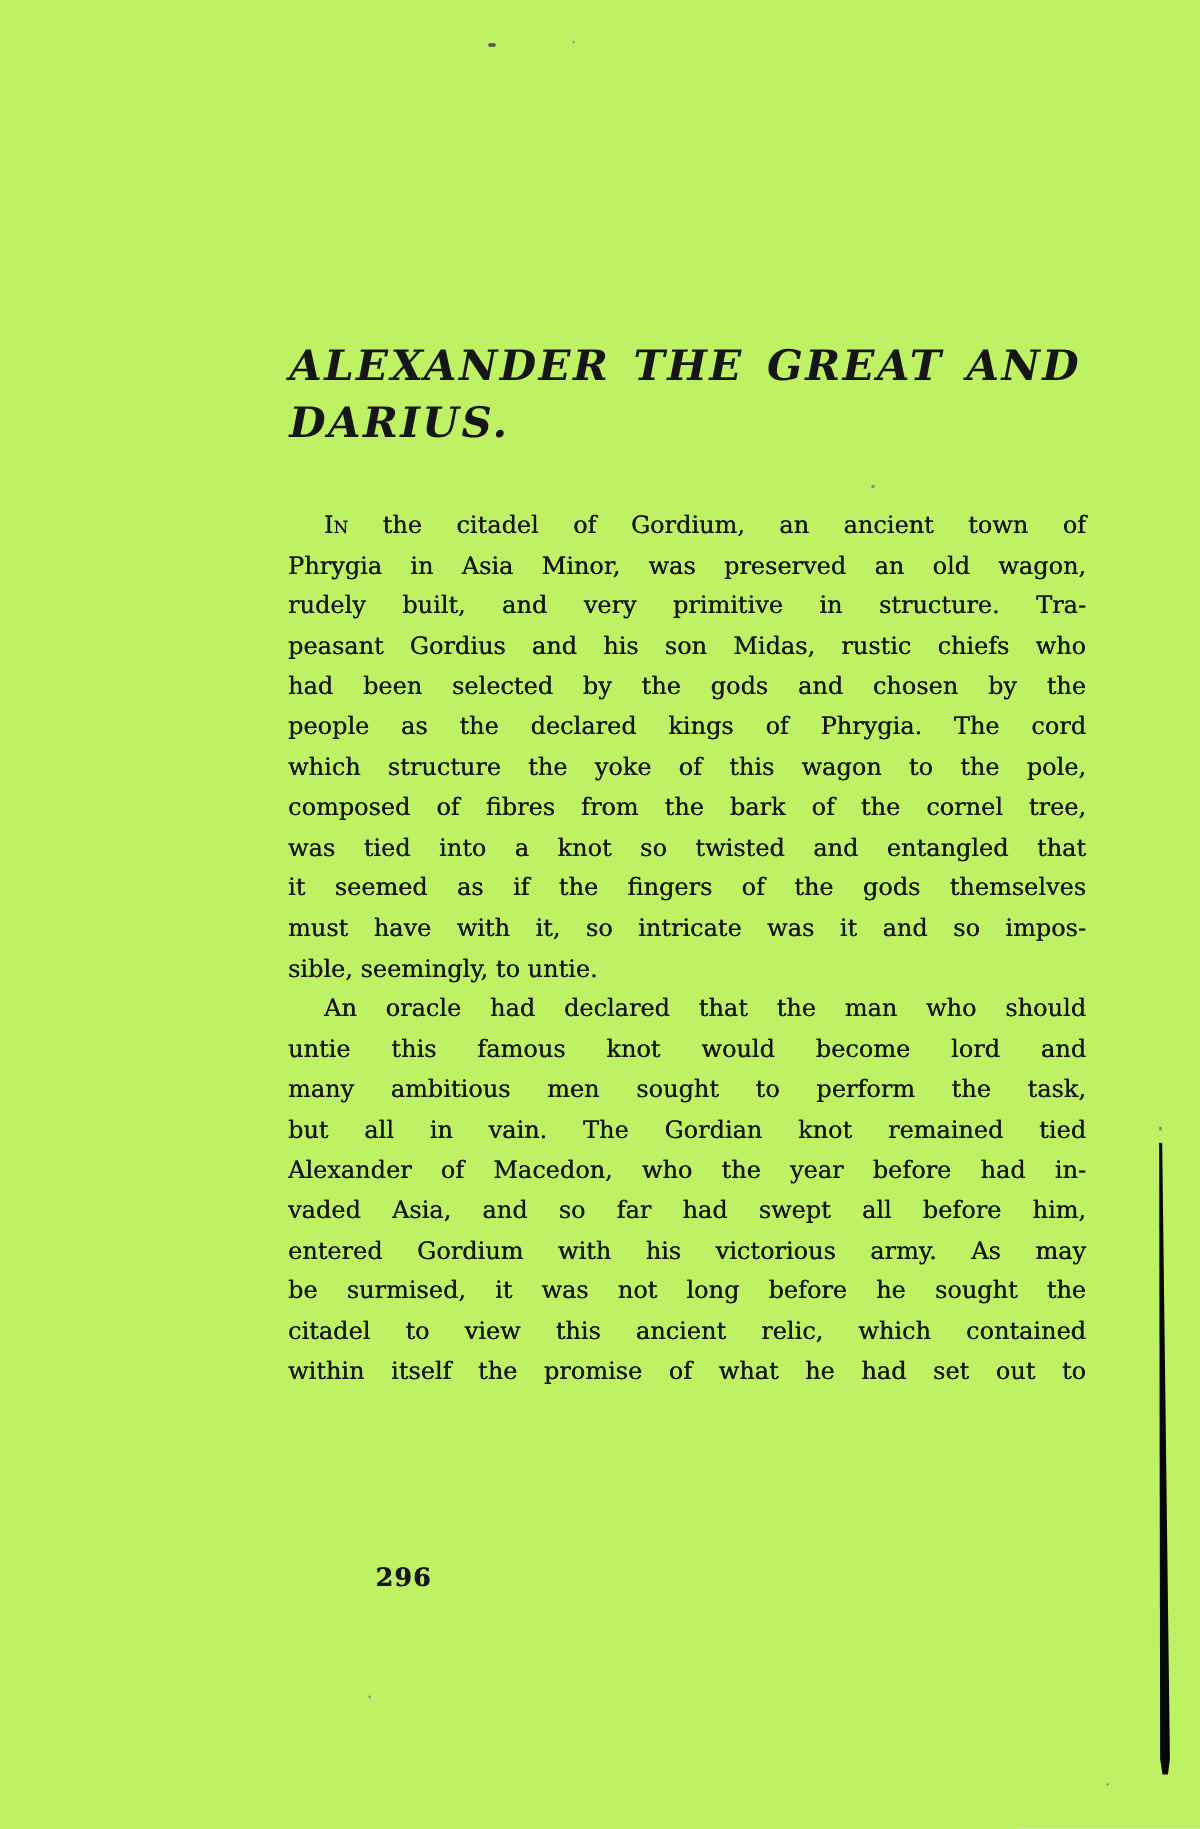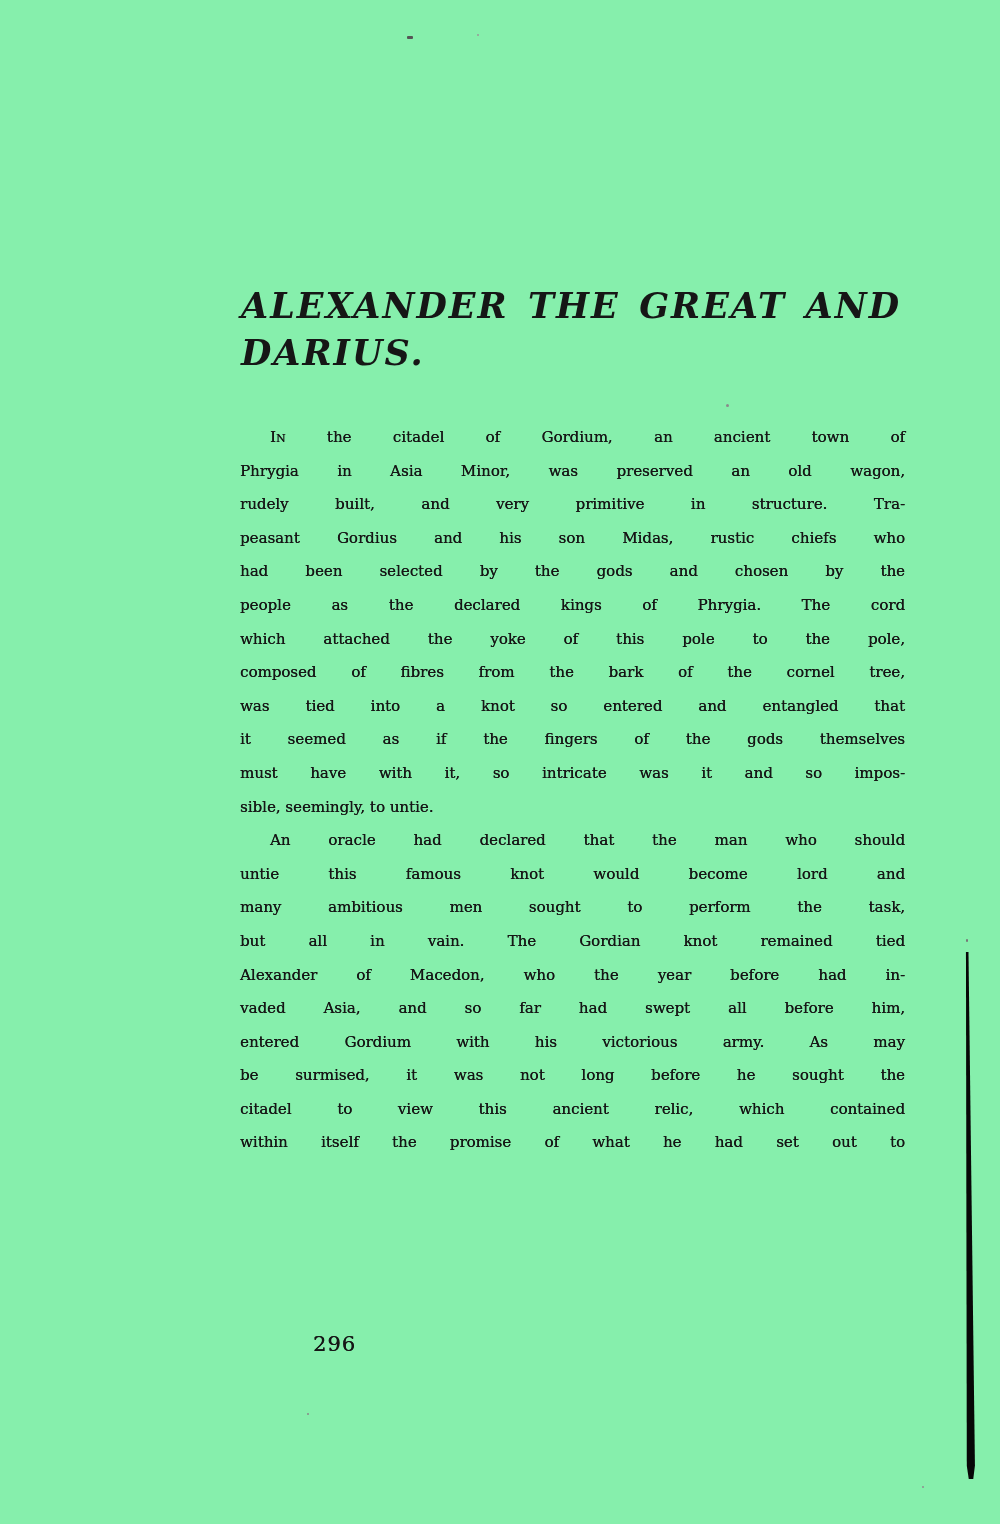--- a/index.html
+++ b/index.html
@@ -1,49 +1,49 @@
 <!DOCTYPE html>
 <html><head>
 <meta charset="utf-8">
 <style>
   html,body{margin:0;padding:0;background:#e8e8e8;}
   .page{
     position:relative;
     width:1000px;height:1524px;
-    background:#86efac;
+    background:#bef264;
     overflow:hidden;
     font-family:"DejaVu Serif", serif;
     color:#161616;
   }
   
   .title{
     position:absolute;left:241px;top:282px;width:660px;
     font-style:italic;font-weight:bold;
     font-size:35px;line-height:47px;
     letter-spacing:2px;
   }
   .title .t1{text-align:justify;text-align-last:justify;}
   .title .t2{text-align:left;}
   
   .body-text{
     position:absolute;left:240px;top:421px;width:665px;
-    font-size:15px;line-height:33.6px;
+    font-size:20px;line-height:33.6px;
     text-shadow:0.25px 0 0 currentColor;
   }
   .line{
     text-align:justify;text-align-last:justify;
     height:33.6px;
   }
   .line.indent{text-indent:30px;}
   .line.endline{text-align-last:left;}
   .sc{font-variant:small-caps;}
   
   .folio{
-    position:absolute;left:313px;top:1332px;
-    font-size:21px;font-weight:normal;
+    position:absolute;left:313px;top:1302px;
+    font-size:21px;font-weight:bold;
     letter-spacing:1px;
     text-shadow:0.3px 0 0 currentColor;
   }
   
   .scan-bar{
     position:absolute;left:964px;top:952px;width:14px;height:527px;
     background:#070707;
     clip-path:polygon(14% 0%, 32% 0%, 78% 97.5%, 66% 100%, 34% 100%, 20% 97.5%);
     filter:drop-shadow(0 0 0.7px #9a9a9a);
   }
@@ -66,23 +66,23 @@
     <div class="t2">DARIUS.</div>
   </div>
 
   <div class="body-text">
       <div class="line indent"><span class="sc">In</span><span> the citadel of Gordium, an ancient town of</span></div>
       <div class="line"><span>Phrygia in Asia Minor, was preserved an old wagon,</span></div>
       <div class="line"><span>rudely built, and very primitive in structure. Tra-</span></div>
       <div class="line"><span>peasant Gordius and his son Midas, rustic chiefs who</span></div>
       <div class="line"><span>had been selected by the gods and chosen by the</span></div>
       <div class="line"><span>people as the declared kings of Phrygia. The cord</span></div>
-      <div class="line"><span>which attached the yoke of this pole to the pole,</span></div>
+      <div class="line"><span>which structure the yoke of this wagon to the pole,</span></div>
       <div class="line"><span>composed of fibres from the bark of the cornel tree,</span></div>
-      <div class="line"><span>was tied into a knot so entered and entangled that</span></div>
+      <div class="line"><span>was tied into a knot so twisted and entangled that</span></div>
       <div class="line"><span>it seemed as if the fingers of the gods themselves</span></div>
       <div class="line"><span>must have with it, so intricate was it and so impos-</span></div>
       <div class="line endline"><span>sible, seemingly, to untie.</span></div>
       <div class="line indent"><span>An oracle had declared that the man who should</span></div>
       <div class="line"><span>untie this famous knot would become lord and</span></div>
       <div class="line"><span>many ambitious men sought to perform the task,</span></div>
       <div class="line"><span>but all in vain. The Gordian knot remained tied</span></div>
       <div class="line"><span>Alexander of Macedon, who the year before had in-</span></div>
       <div class="line"><span>vaded Asia, and so far had swept all before him,</span></div>
       <div class="line"><span>entered Gordium with his victorious army. As may</span></div>

